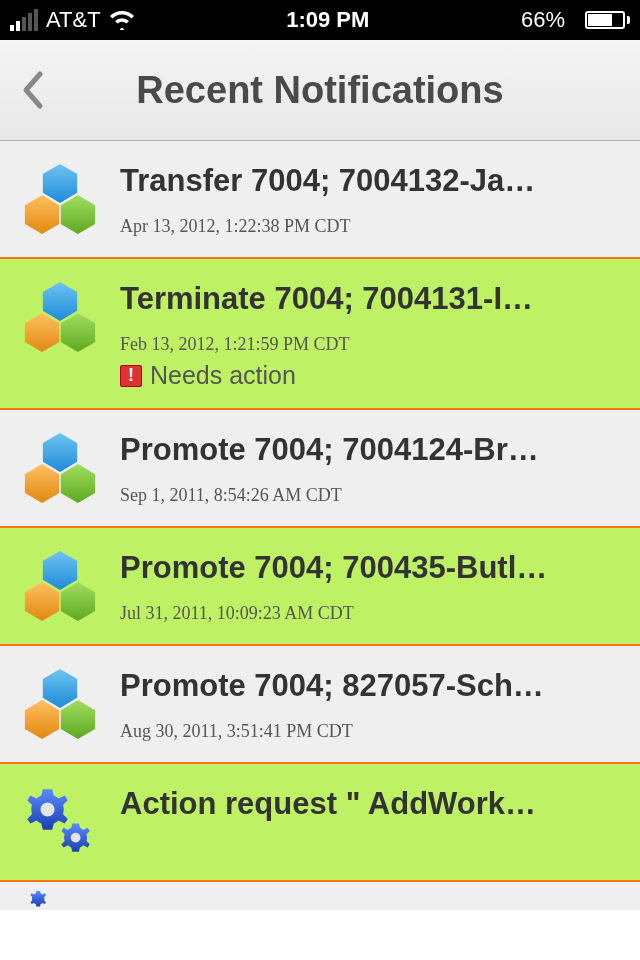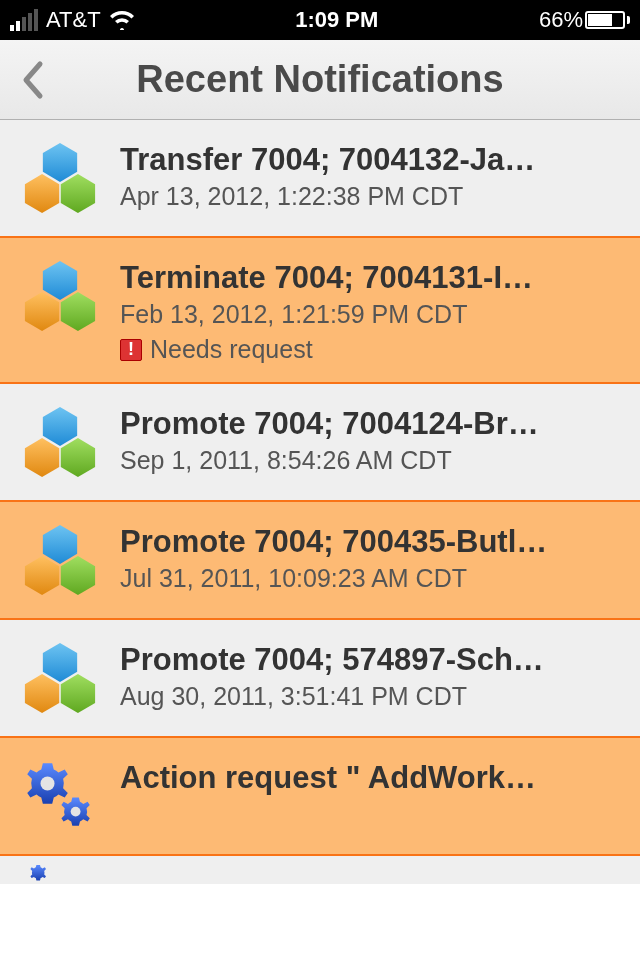--- a/index.html
+++ b/index.html
@@ -10,56 +10,56 @@
       background: #000;
       color: #fff;
       display: flex;
       align-items: center;
       padding: 0 10px;
       font-size: 22px;
       font-weight: 500;
     }
     .status-left { display: flex; align-items: center; gap: 8px; }
     .status-center { flex: 1; text-align: center; font-weight: 600; }
-    .status-right { display: flex; align-items: center; gap: 2px; }
+    .status-right { display: flex; align-items: center; gap: 20px; }
     .signal-bars { display: flex; align-items: flex-end; gap: 2px; }
     .bar { width: 4px; background: #fff; }
     .bar.dim { background: #555; }
     .bar1 { height: 6px; } .bar2 { height: 10px; } .bar3 { height: 14px; } .bar4 { height: 18px; } .bar5 { height: 22px; }
     .wifi-icon svg { display: block; }
     .battery { display: flex; align-items: center; }
     .battery-body { width: 40px; height: 18px; border: 2px solid #fff; border-radius: 3px; position: relative; }
     .battery-fill { position: absolute; left: 1px; top: 1px; bottom: 1px; width: 66%; background: #fff; }
     .battery-tip { width: 3px; height: 8px; background: #fff; margin-left: 2px; border-radius: 0 2px 2px 0; }
 
     .nav-header {
-      height: 80px;
+      height: 101px;
       background: linear-gradient(to bottom, #f4f4f4, #e8e8e8);
       border-bottom: 1px solid #b0b0b0;
       display: flex;
       align-items: center;
       padding: 0 12px;
     }
     .back-chevron { width: 40px; display: flex; align-items: center; justify-content: center; }
     .nav-title { flex: 1; text-align: center; font-size: 38px; font-weight: bold; color: #4a4a4a; padding-right: 40px; }
 
     .list { background: #f0f0f0; }
     .list-item {
       display: flex;
       align-items: flex-start;
       padding: 18px 16px 18px 20px;
       border-bottom: 2px solid #f97316;
       gap: 20px;
     }
-    .list-item.alt { background: #fdba74; }
+    .list-item.alt { background: #bef264; }
     .list-item.plain { background: #efefef; }
     .item-icon { width: 80px; height: 80px; flex-shrink: 0; display: flex; align-items: center; justify-content: center; }
     .item-body { flex: 1; min-width: 0; padding-top: 4px; }
     .item-title { font-size: 31px; font-weight: bold; color: #333; white-space: nowrap; overflow: hidden; text-overflow: ellipsis; }
-    .item-sub { font-size: 25px; color: #555; margin-top: 4px; white-space: nowrap; overflow: hidden; text-overflow: ellipsis; }
+    .item-sub { font-size: 18px; color: #555; margin-top: 17px; white-space: nowrap; overflow: hidden; text-overflow: ellipsis; font-family: Liberation Serif, serif; }
     .item-alert { display: flex; align-items: center; gap: 8px; margin-top: 6px; }
     .alert-badge { width: 22px; height: 22px; background: #d33; border: 1px solid #a00; display: flex; align-items: center; justify-content: center; color: #fff; font-weight: bold; font-size: 18px; border-radius: 2px; }
     .alert-text { font-size: 25px; color: #555; }
 
     .peek { height: 28px; background: #efefef; display: flex; align-items: flex-start; padding: 6px 0 0 28px; }
   </style>
 </head>
 <body>
 
 <div class="status-bar">
@@ -135,21 +135,21 @@
         <polygon points="50,5 72,18 72,42 50,55 28,42 28,18" fill="url(#gb)"></polygon>
         <polygon points="27,45 49,58 49,82 27,95 5,82 5,58" fill="url(#go)"></polygon>
         <polygon points="73,45 95,58 95,82 73,95 51,82 51,58" fill="url(#gg)"></polygon>
       </svg>
     </div>
     <div class="item-body">
       <div class="item-title">Terminate 7004; 7004131-I…</div>
       <div class="item-sub">Feb 13, 2012, 1:21:59 PM CDT</div>
       <div class="item-alert">
         <span class="alert-badge">!</span>
-        <span class="alert-text">Needs request</span>
+        <span class="alert-text">Needs action</span>
       </div>
     </div>
   </div>
 
   <div class="list-item plain">
     <div class="item-icon">
       <svg width="78" height="78" viewBox="0 0 100 100">
         <polygon points="50,5 72,18 72,42 50,55 28,42 28,18" fill="url(#gb)"></polygon>
         <polygon points="27,45 49,58 49,82 27,95 5,82 5,58" fill="url(#go)"></polygon>
         <polygon points="73,45 95,58 95,82 73,95 51,82 51,58" fill="url(#gg)"></polygon>
@@ -177,21 +177,21 @@
 
   <div class="list-item plain">
     <div class="item-icon">
       <svg width="78" height="78" viewBox="0 0 100 100">
         <polygon points="50,5 72,18 72,42 50,55 28,42 28,18" fill="url(#gb)"></polygon>
         <polygon points="27,45 49,58 49,82 27,95 5,82 5,58" fill="url(#go)"></polygon>
         <polygon points="73,45 95,58 95,82 73,95 51,82 51,58" fill="url(#gg)"></polygon>
       </svg>
     </div>
     <div class="item-body">
-      <div class="item-title">Promote 7004; 574897-Sch…</div>
+      <div class="item-title">Promote 7004; 827057-Sch…</div>
       <div class="item-sub">Aug 30, 2011, 3:51:41 PM CDT</div>
     </div>
   </div>
 
   <div class="list-item alt">
     <div class="item-icon">
       <svg width="78" height="78" viewBox="0 0 100 100">
         <defs>
           <linearGradient id="ggear" x1="0" y1="0" x2="0" y2="1">
               <stop offset="0" stop-color="#5a8aff"></stop>

